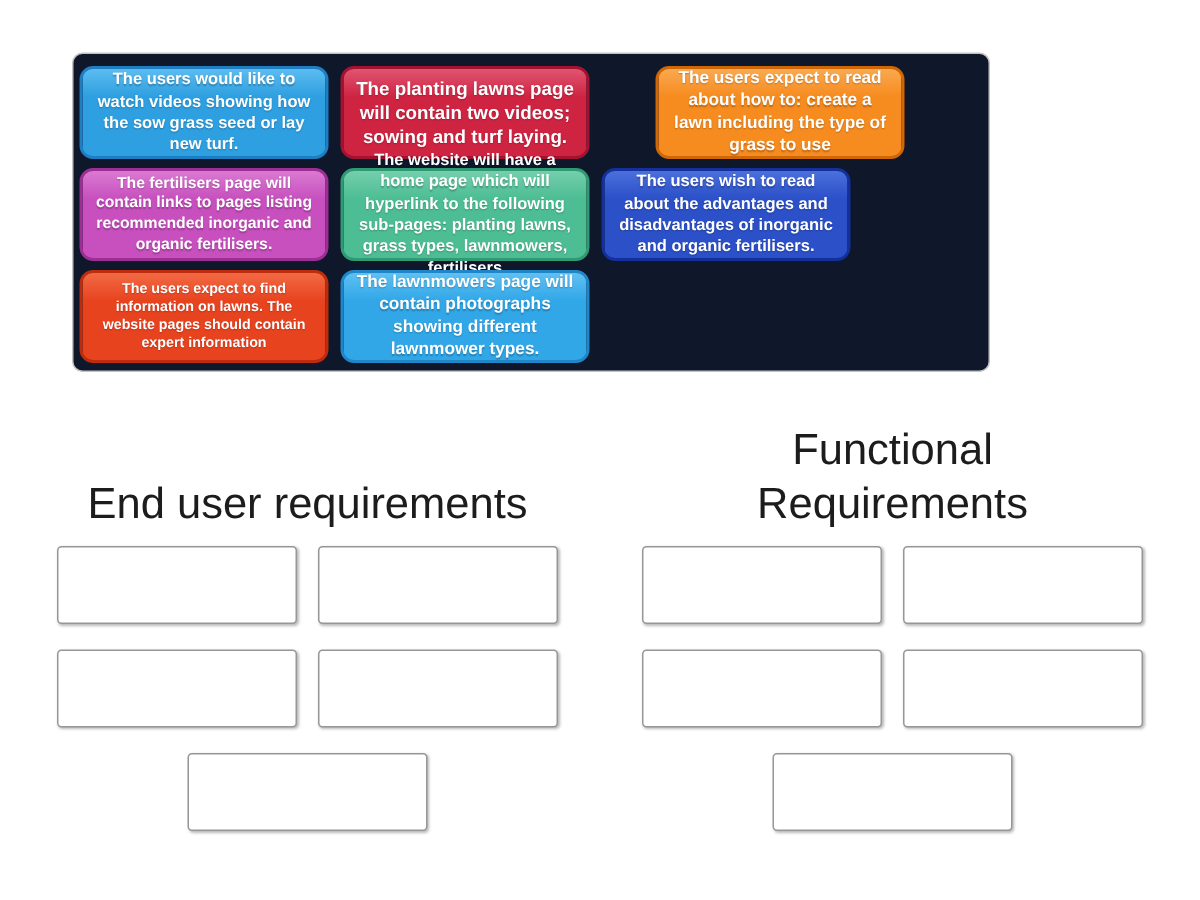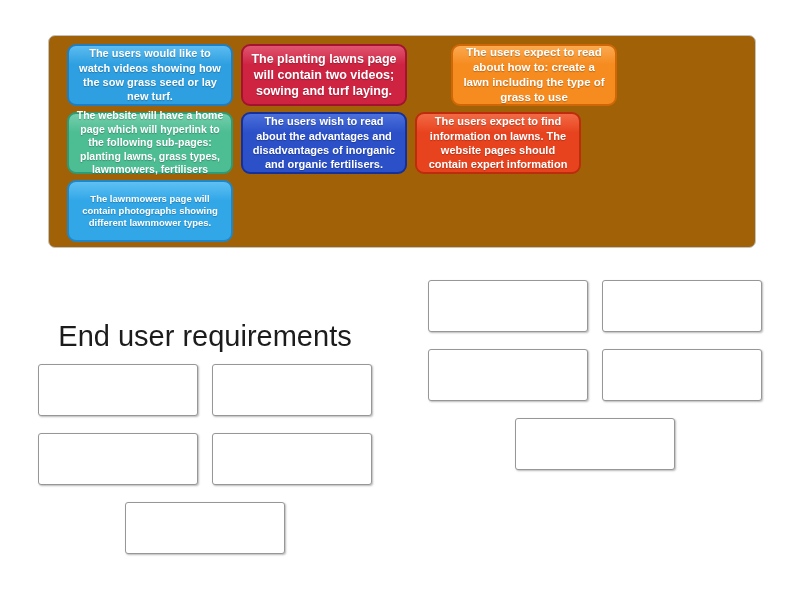--- a/index.html
+++ b/index.html
@@ -8,26 +8,26 @@
     background: #ffffff;
     font-family: "Liberation Sans", "DejaVu Sans", sans-serif;
     position: relative;
     overflow: hidden;
   }
 
   
   .tray {
     position: absolute;
     left: 48px; top: 35px;
-    width: 708px; height: 213px;
+    width: 612px; height: 213px;
     box-sizing: border-box;
     border: 1px solid #c2c2c2;
     border-radius: 7px;
-    background: #a16207;
-    padding: 5px 14px;
+    background: #0f172a;
+    padding: 5px 0;
   }
   .cards {
     display: flex;
     flex-wrap: wrap;
     align-content: flex-start;
   }
   .card {
     width: 166px; height: 62px;
     margin: 3px 4px;
     box-sizing: border-box;
@@ -91,20 +91,21 @@
   }
 </style>
 </head>
 <body>
 
 <div class="tray">
   <div class="cards">
     <div class="card" style="--main: #2E9FE0; --dark: #1F7EC2; --light: #5CBCF0;">The users would like to watch videos showing how the sow grass seed or lay new turf.</div>
     <div class="card" style="--main: #CE2442; --dark: #A31330; --light: #E05570;">The planting lawns page will contain two videos; sowing and turf laying.</div>
     <div class="card" style="--main: #F68B1F; --dark: #D06706; --light: #FAA94F;">The users expect to read about how to: create a lawn including the type of grass to use</div>
+    <div class="card" style="--main: #C750BE; --dark: #9C2E94; --light: #DA7AD2;">The fertilisers page will contain links to pages listing recommended inorganic and organic fertilisers.</div>
     <div class="card" style="--main: #4DBD94; --dark: #2F9A73; --light: #74CFAC;">The website will have a home page which will hyperlink to the following sub-pages: planting lawns, grass types, lawnmowers, fertilisers</div>
     <div class="card" style="--main: #2B50C8; --dark: #14309C; --light: #4B6FDB;">The users wish to read about the advantages and disadvantages of inorganic and organic fertilisers.</div>
     <div class="card" style="--main: #E8431F; --dark: #BC2C0D; --light: #F26A44;">The users expect to find information on lawns. The website pages should contain expert information</div>
     <div class="card" style="--main: #31A7E8; --dark: #1F86C7; --light: #5FC0F2;">The lawnmowers page will contain photographs showing different lawnmower types.</div>
   </div>
 </div>
 
 <div class="groups">
 
   <div class="group left">
@@ -114,20 +115,23 @@
     <div class="slot-grid">
       <div class="slot"></div>
       <div class="slot"></div>
       <div class="slot"></div>
       <div class="slot"></div>
       <div class="slot"></div>
     </div>
   </div>
 
   <div class="group right">
+    <div class="group-title">
+      <span class="title-text narrow">Functional Requirements</span>
+    </div>
     <div class="slot-grid">
       <div class="slot"></div>
       <div class="slot"></div>
       <div class="slot"></div>
       <div class="slot"></div>
       <div class="slot"></div>
     </div>
   </div>
 
 </div>

